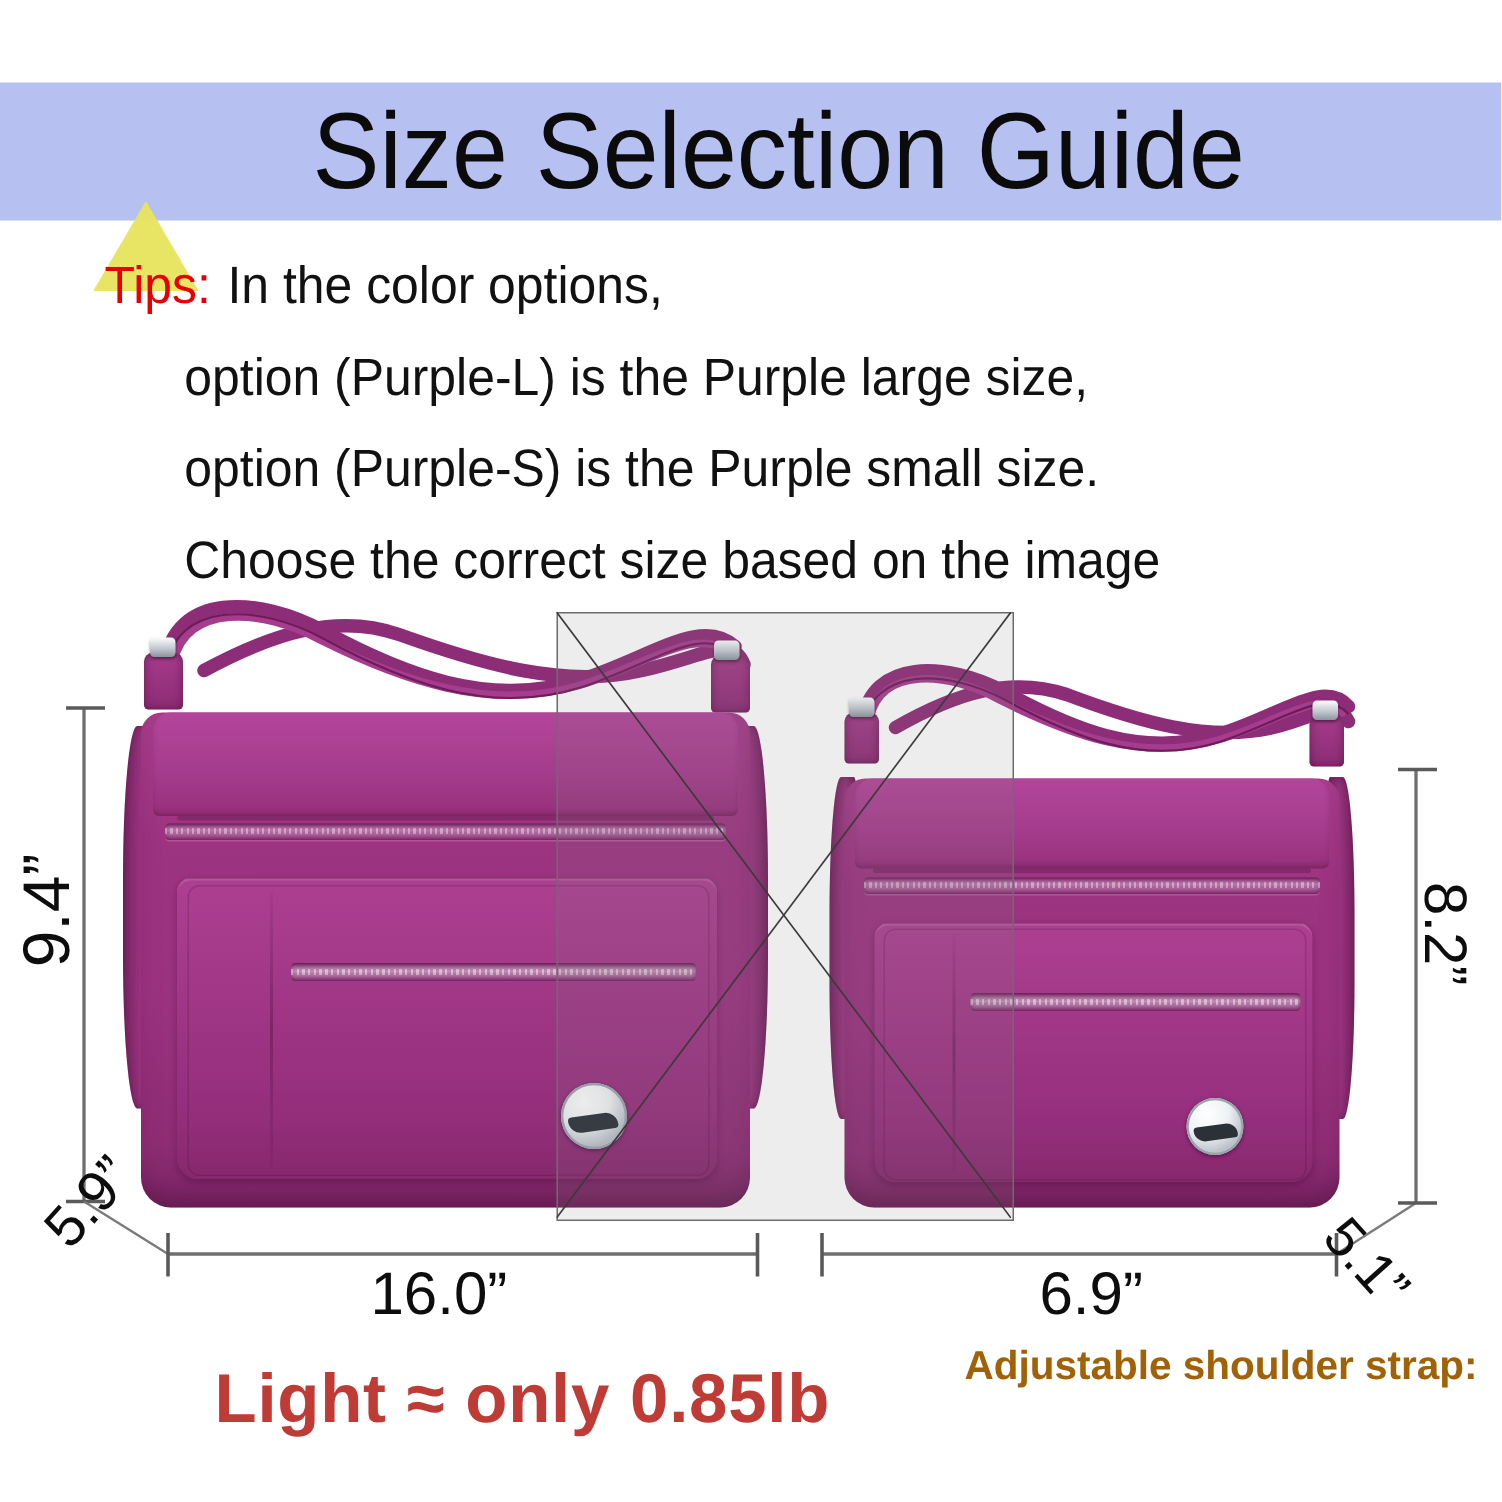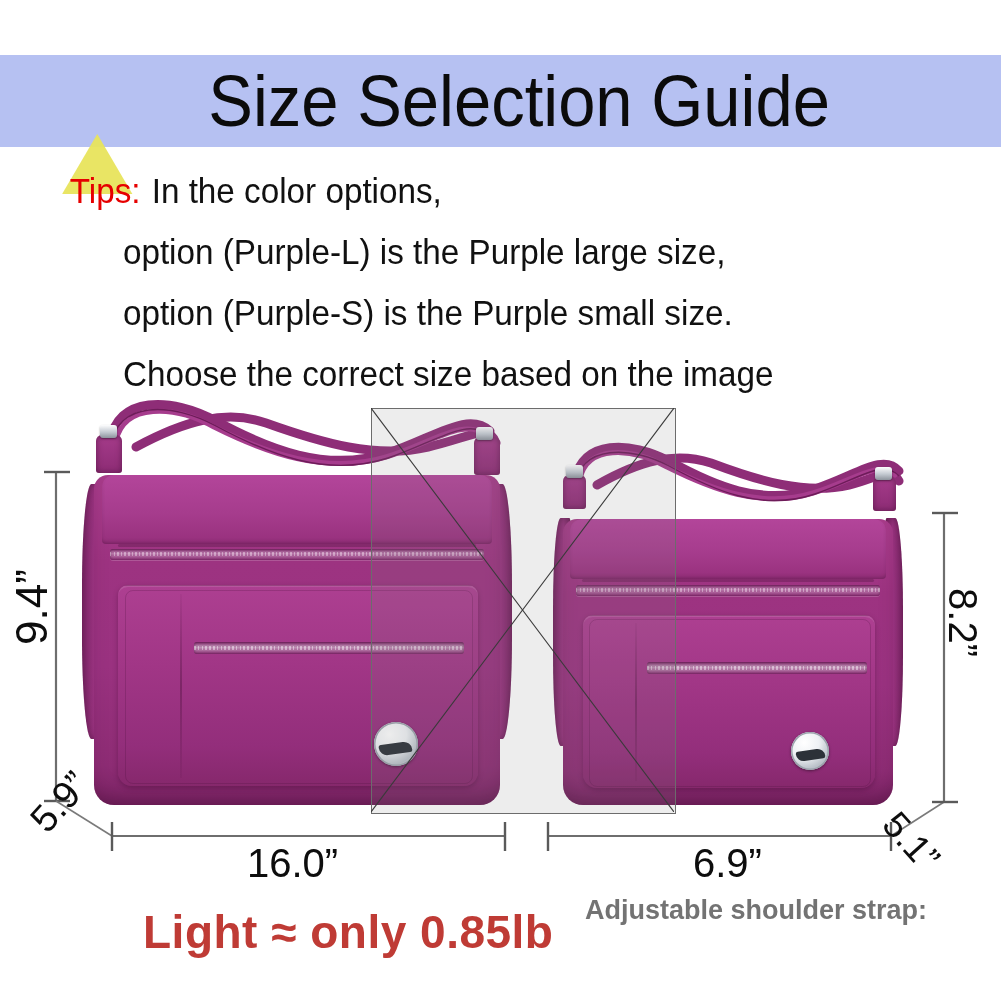--- a/index.html
+++ b/index.html
@@ -191,21 +191,21 @@
     font-family:"Liberation Sans Narrow","Liberation Sans",sans-serif;
     font-size:46px;font-weight:700;color:#bf3b35;white-space:nowrap;
     letter-spacing:.5px;
     margin-left:10px;
   }
   .strap-caption{
     position:absolute;left:585px;top:892px;width:400px;
   }
   .strap-caption .t1{
     font-family:"Liberation Sans Narrow","Liberation Sans",sans-serif;
-    font-size:27px;font-weight:700;color:#737373;white-space:nowrap;line-height:36px;
+    font-size:27px;font-weight:700;color:#a16207;white-space:nowrap;line-height:36px;text-align:right;
   }
   .strap-caption .t2{
     font-family:"Liberation Sans Narrow","Liberation Sans",sans-serif;
     font-size:26px;font-weight:700;color:#bf3b35;white-space:nowrap;line-height:36px;
     margin-top:14px;
   }
 </style>
 </head>
 <body>
 

